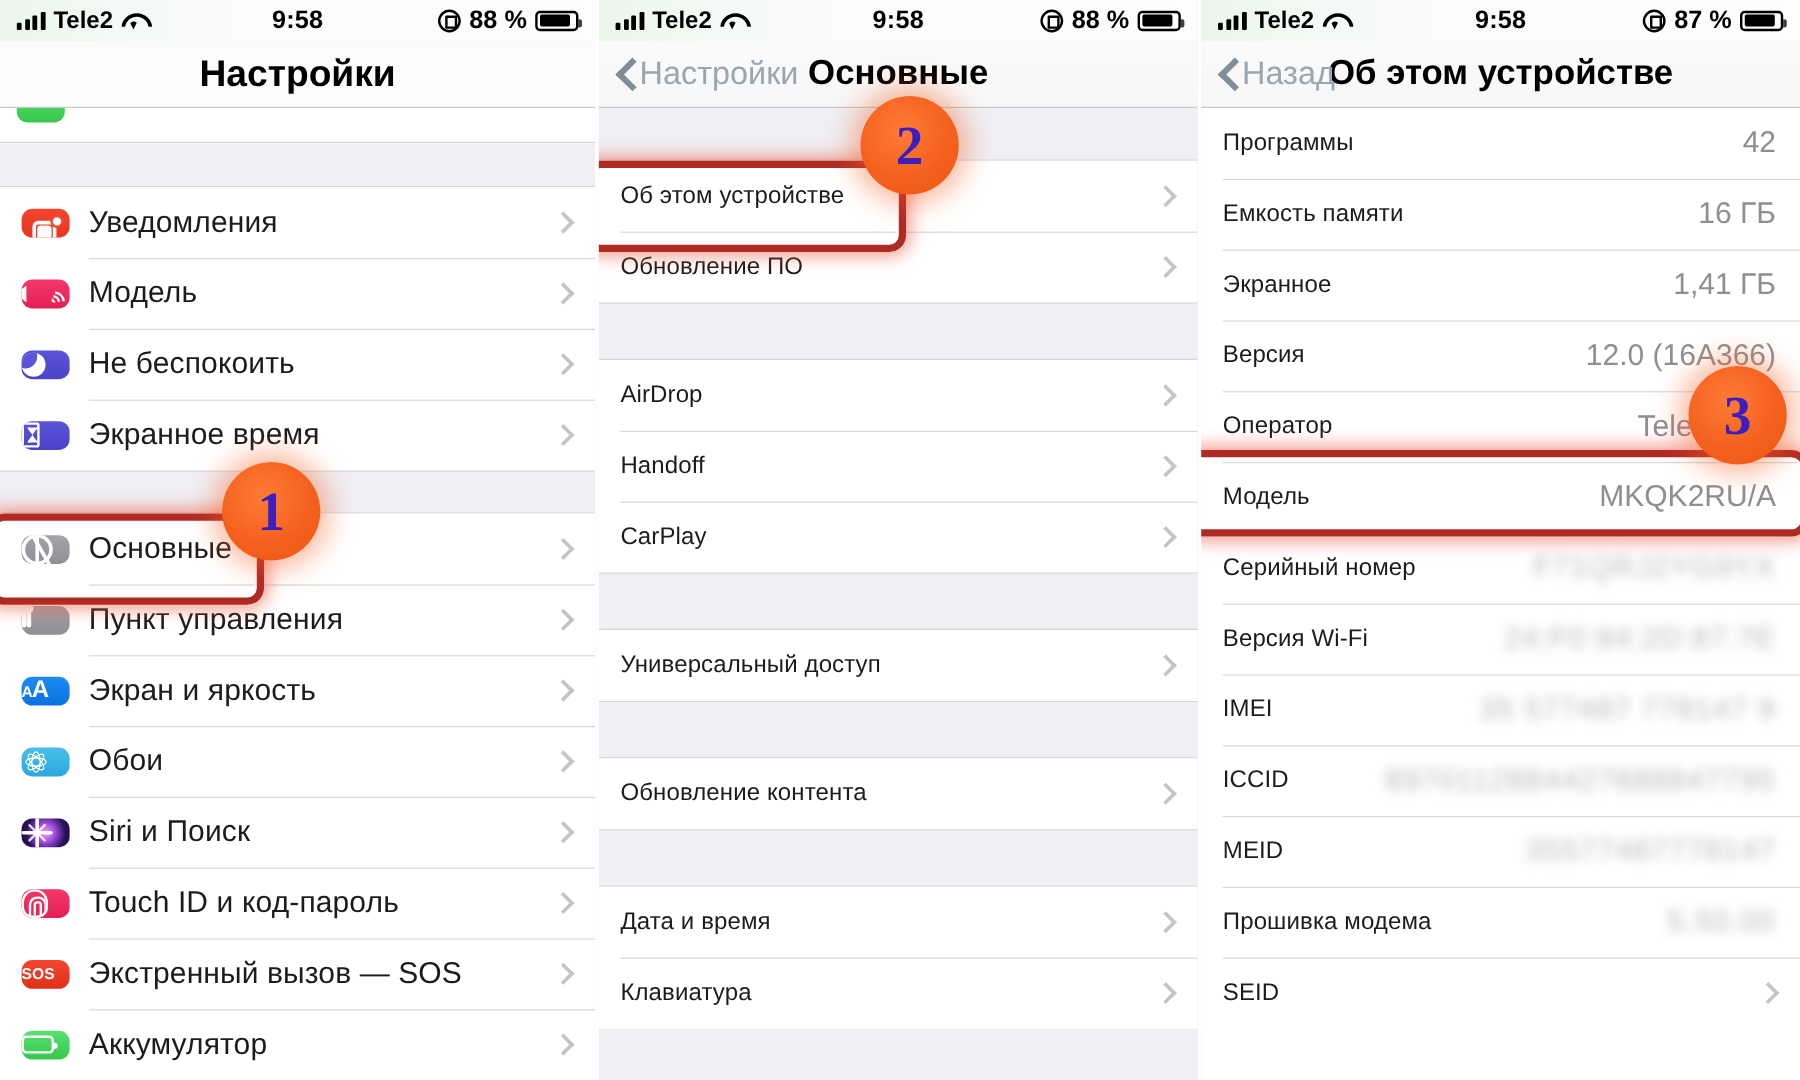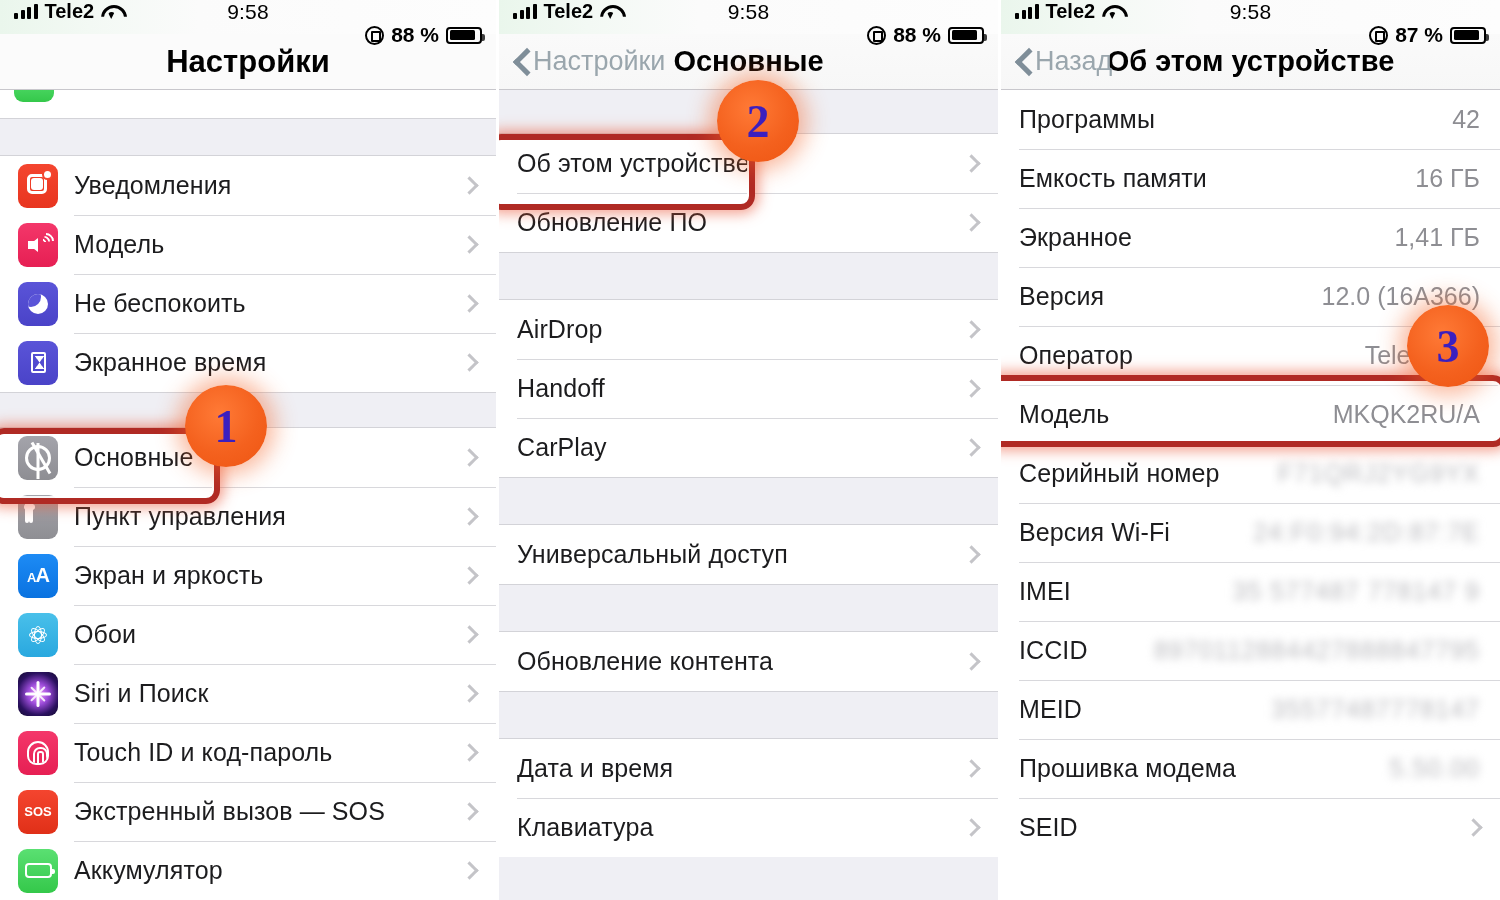--- a/index.html
+++ b/index.html
@@ -20,31 +20,30 @@
     overflow: hidden;
     background: #efeff4;
   }
   .phone + .phone { margin-left: 3px; width: 500px; }
   .phone.p3 { width: 500px; }
 
   
   .statusbar {
     position: relative;
     height: 34px;
-    display: flex; align-items: flex-start;
+    display: flex; align-items: center;
     font-size: 21px; font-weight: bold;
     color: #000;
     background: linear-gradient(to right,#eaf6ec 0%, #f3f9f4 18%, #fbfbfb 40%, #fdfdfd 100%);
     padding: 0 14px;
-    flex-direction: column;
   }
   .sb-left { display: flex; align-items: center; gap: 7px; }
   .sb-center {
     position: absolute; left: 0; right: 0; text-align: center;
-    font-size: 21px; font-weight: normal; letter-spacing: .2px;
+    font-size: 21px; font-weight: bold; letter-spacing: .2px;
   }
   .sb-right {
     margin-left: auto; display: flex; align-items: center; gap: 7px;
     position: relative; z-index: 2;
   }
   .bars { display: flex; align-items: flex-end; gap: 2.5px; height: 15px; }
   .bars i { display: block; width: 4px; background: #000; border-radius: 1px; }
   .bars i:nth-child(1){height:6px} .bars i:nth-child(2){height:9px}
   .bars i:nth-child(3){height:12px} .bars i:nth-child(4){height:15px}
   .carrier { font-size: 20px; font-weight: bold; }
@@ -115,25 +114,25 @@
   }
   .row + .row::before {
     content:""; position:absolute; left: 74px; right:0; top:0;
     height:1px; background:#d8d8dc;
   }
   .row.noicon + .row.noicon::before { left: 18px; }
   .p2 .row + .row::before { left: 18px; }
   .p3 .row + .row::before { left: 18px; }
 
   .icon {
-    width: 40px; height: 44px; border-radius: 9px; margin-right: 16px;
-    flex: none; display:flex; align-items:center; justify-content:center;
+    width: 40px; height: 24px; border-radius: 9px; margin-right: 16px;
+    flex: none; display:flex; align-items:center; 
     color:#fff; position: relative; overflow:hidden;
   }
-  .label { font-size: 25px; color: #1c1c1e; letter-spacing: .1px; white-space: nowrap; }
+  .label { font-size: 20px; color: #1c1c1e; letter-spacing: .1px; white-space: nowrap; }
   .p1 .label { font-size: 25px; }
   .value { margin-left: auto; font-size: 25px; color: #8e8e93; white-space: nowrap; padding-right: 4px;}
   .value.blur { color: #b9b9bd; filter: blur(4.5px); letter-spacing: 1px; }
   .chev {
     margin-left: auto; flex:none;
     width: 13px; height: 13px;
     border-top: 3.4px solid #c4c4c8; border-right: 3.4px solid #c4c4c8;
     transform: rotate(45deg); margin-right: 4px;
   }
 

